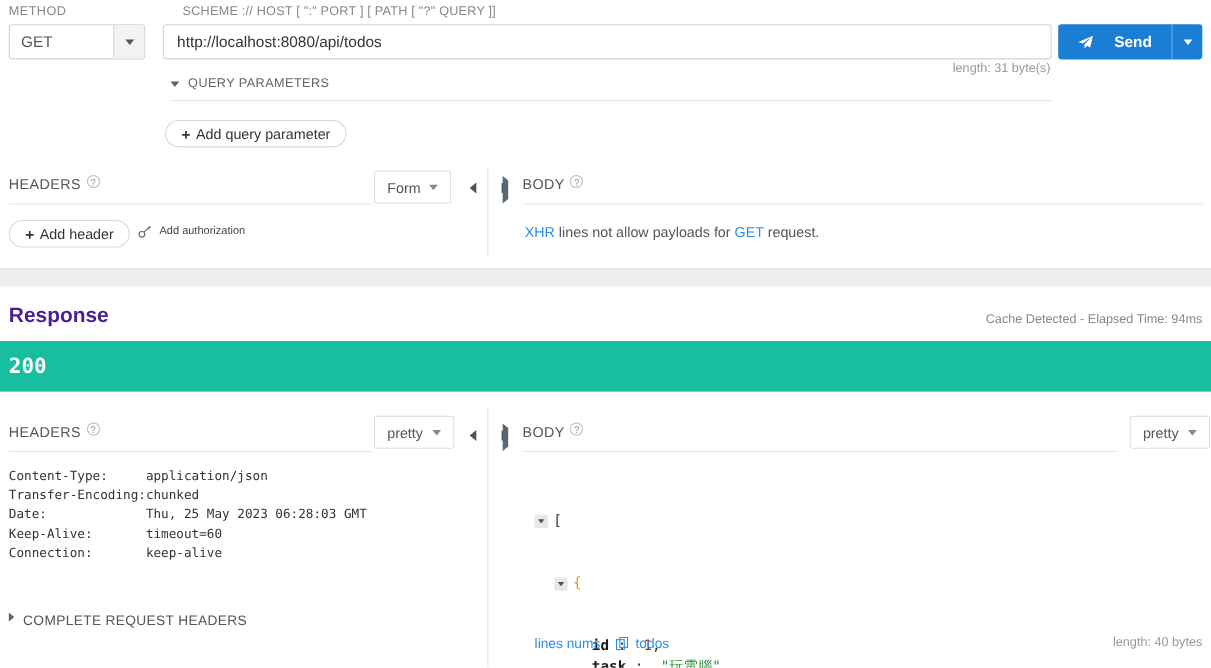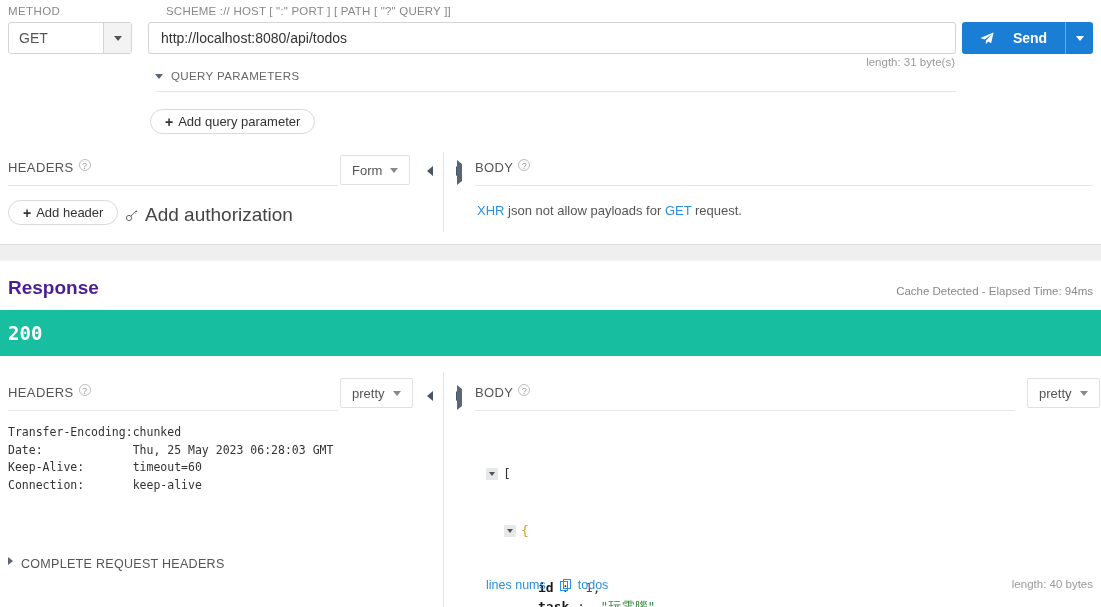--- a/index.html
+++ b/index.html
@@ -156,21 +156,21 @@
     width: 0; height: 0;
     border-top: 5px solid transparent;
     border-bottom: 5px solid transparent;
     border-left: 6px solid #4a5562;
   }
 
   .add-header-btn { position: absolute; left: 8px; top: 200px; }
   .add-auth {
     position: absolute; left: 125px; top: 204px;
     display: inline-flex; align-items: center; gap: 7px;
-    font-size: 19px; color: #444; cursor: pointer;
+    font-size: 10px; color: #444; cursor: pointer;
   }
 
   .req-body-title { position: absolute; left: 475px; top: 160px; }
   .req-body-caret { position: absolute; left: 457px; top: 164px; cursor: pointer; }
   .req-body-rule {
     position: absolute; left: 475px; top: 185px; width: 618px;
     height: 1px; background: #e6e6e6;
   }
   .xhr-note {
     position: absolute; left: 477px; top: 203px;
@@ -364,21 +364,21 @@
 
   <div class="req-body-caret">
     <span class="tri-right"></span>
   </div>
   <div class="sec-title req-body-title">
     <span>BODY</span>
     <span class="qmark">?</span>
   </div>
   <div class="req-body-rule"></div>
 
-  <div class="xhr-note"><span class="lnk">XHR</span><span> json not allow payloads for </span><span class="lnk">GET</span><span> request.</span></div>
+  <div class="xhr-note"><span class="lnk">XHR</span><span> lines not allow payloads for </span><span class="lnk">GET</span><span> request.</span></div>
 
   <div class="split-bar"></div>
 
   <div class="resp-title">Response</div>
   <div class="resp-meta">Cache Detected - Elapsed Time: 94ms</div>
 
   <div class="status-bar">
     <span class="status-code">200</span>
   </div>
 
@@ -396,20 +396,24 @@
 
   <div class="arr-left" style="left:419px; top:385px;">
     <span class="tri-left-s"></span>
   </div>
   <div class="arr-right" style="left:448px; top:385px;">
     <span class="tri-right-s"></span>
   </div>
 
   <table class="hdr-table">
     <tbody id="hdr-rows">
+        <tr>
+          <td class="k">Content-Type:</td>
+          <td>application/json</td>
+        </tr>
         <tr>
           <td class="k">Transfer-Encoding:</td>
           <td>chunked</td>
         </tr>
         <tr>
           <td class="k">Date:</td>
           <td>Thu, 25 May 2023 06:28:03 GMT</td>
         </tr>
         <tr>
           <td class="k">Keep-Alive:</td>

